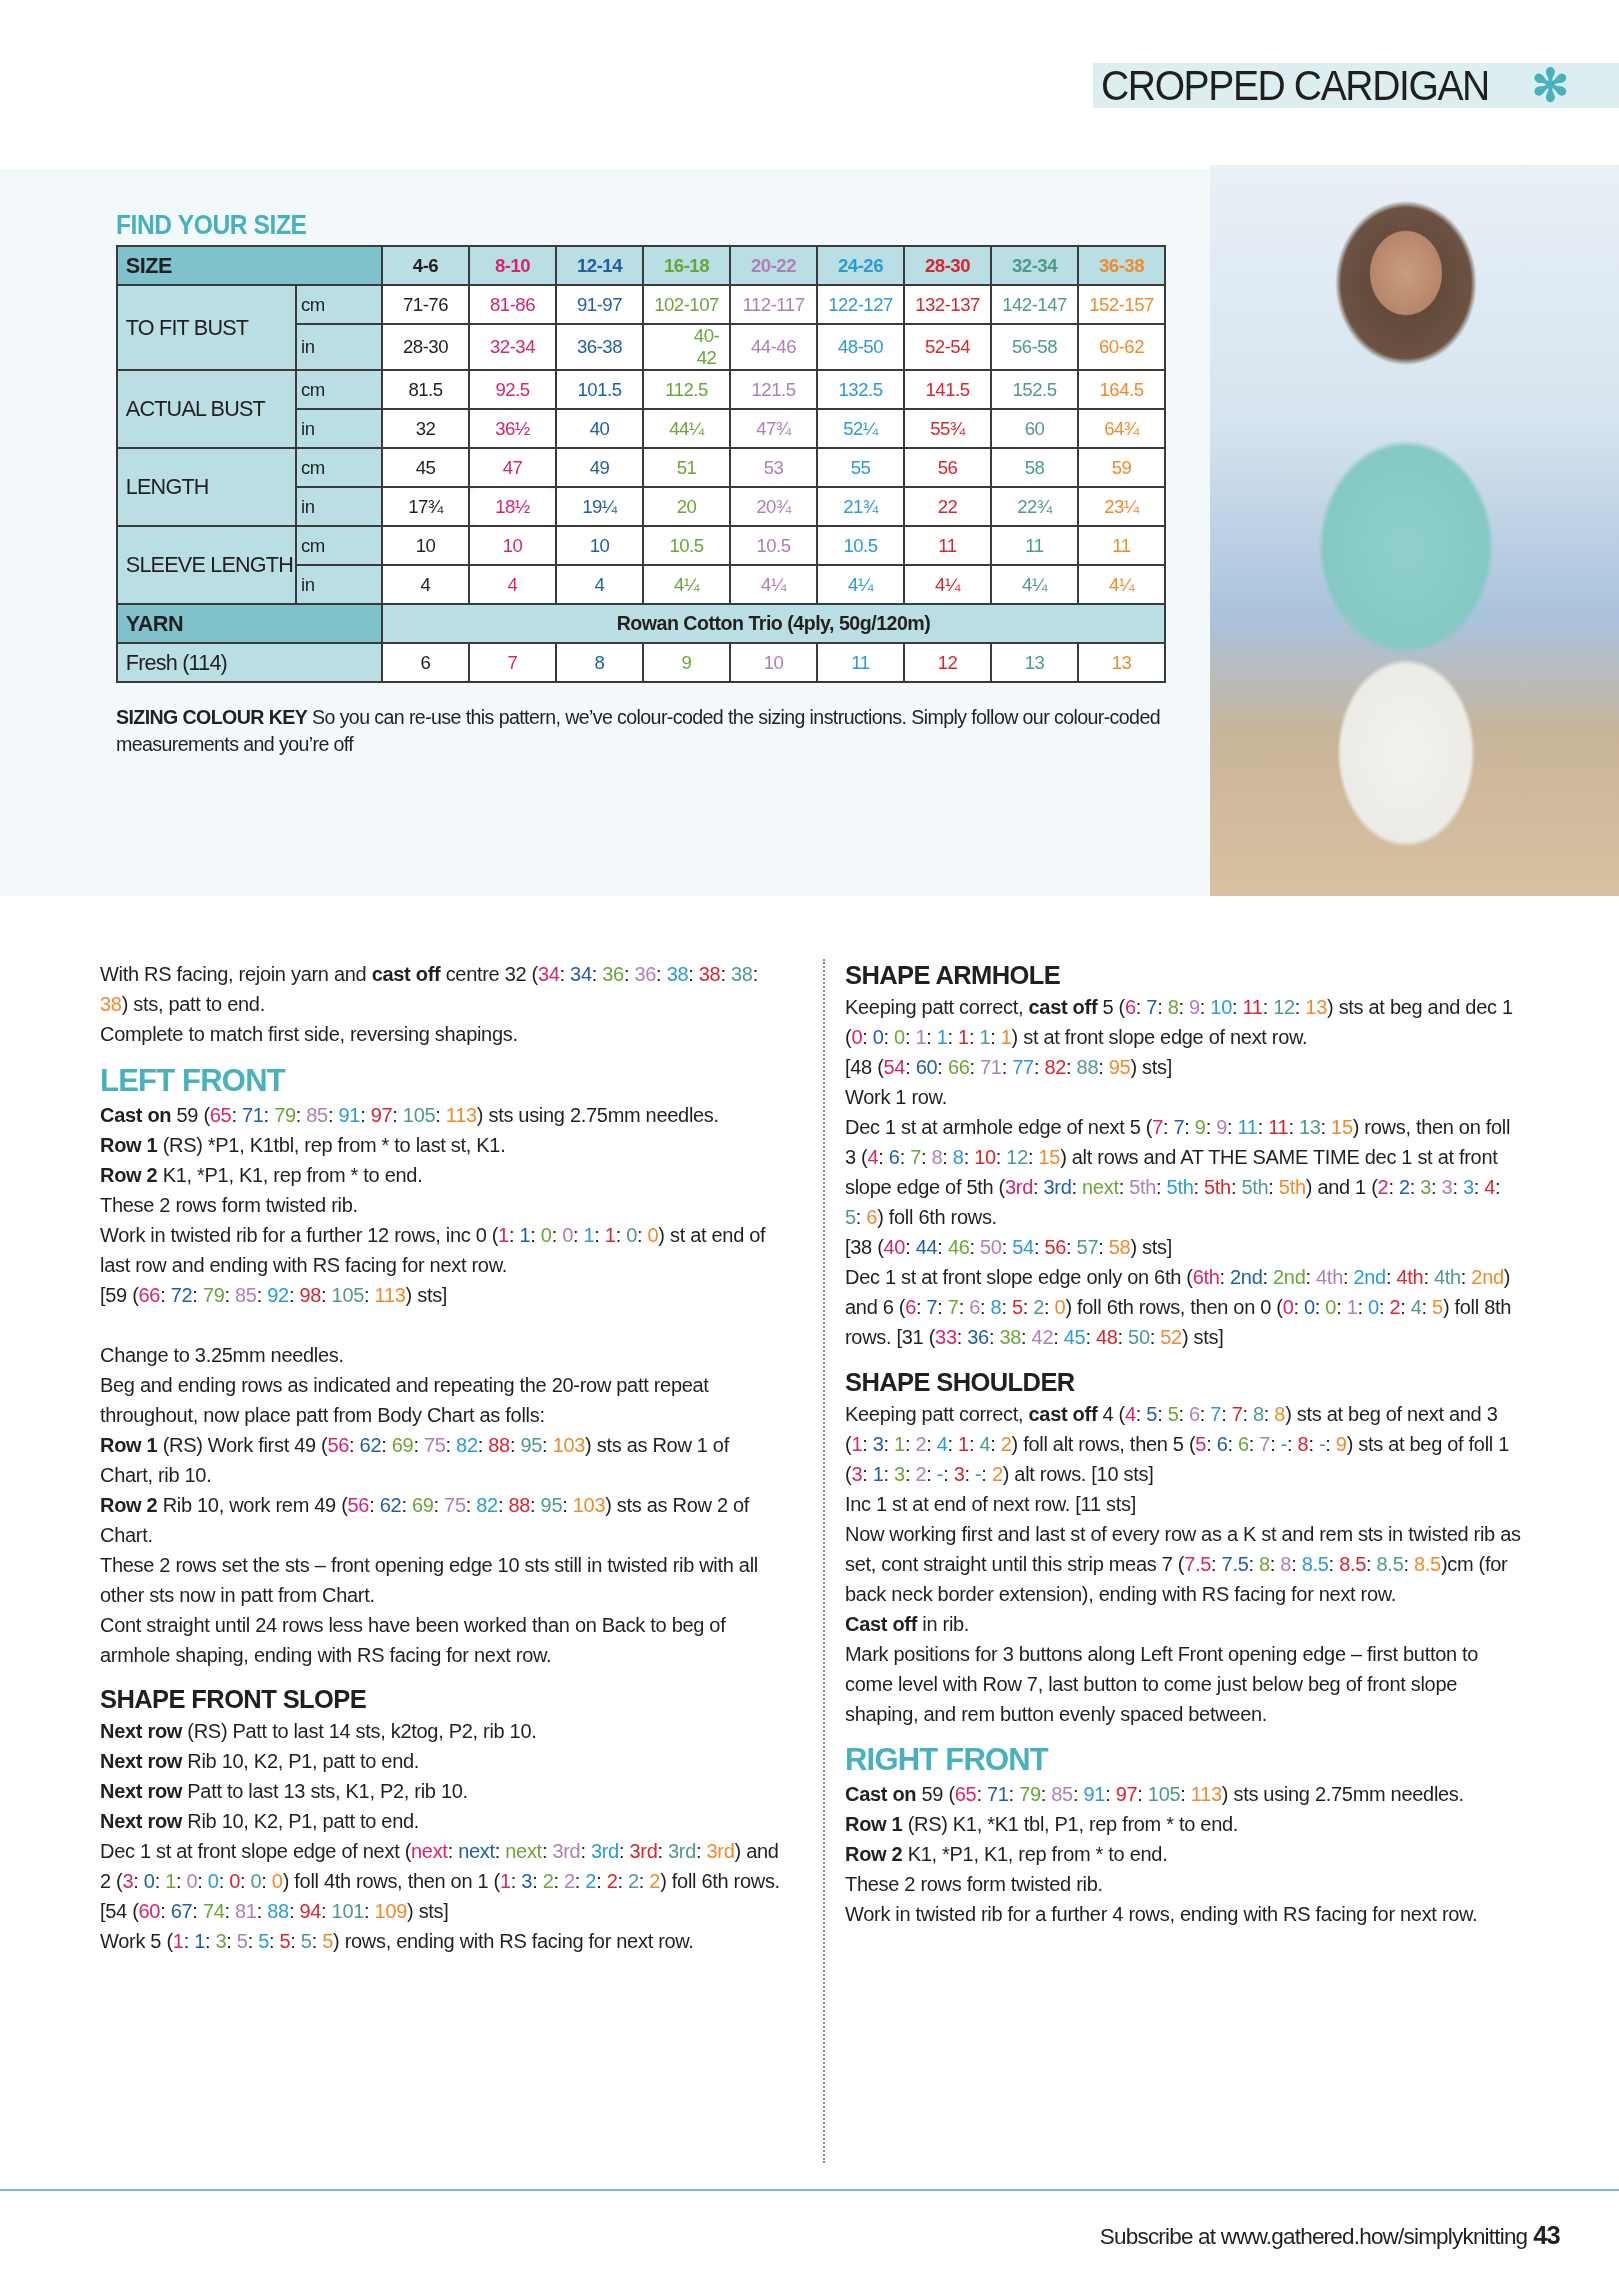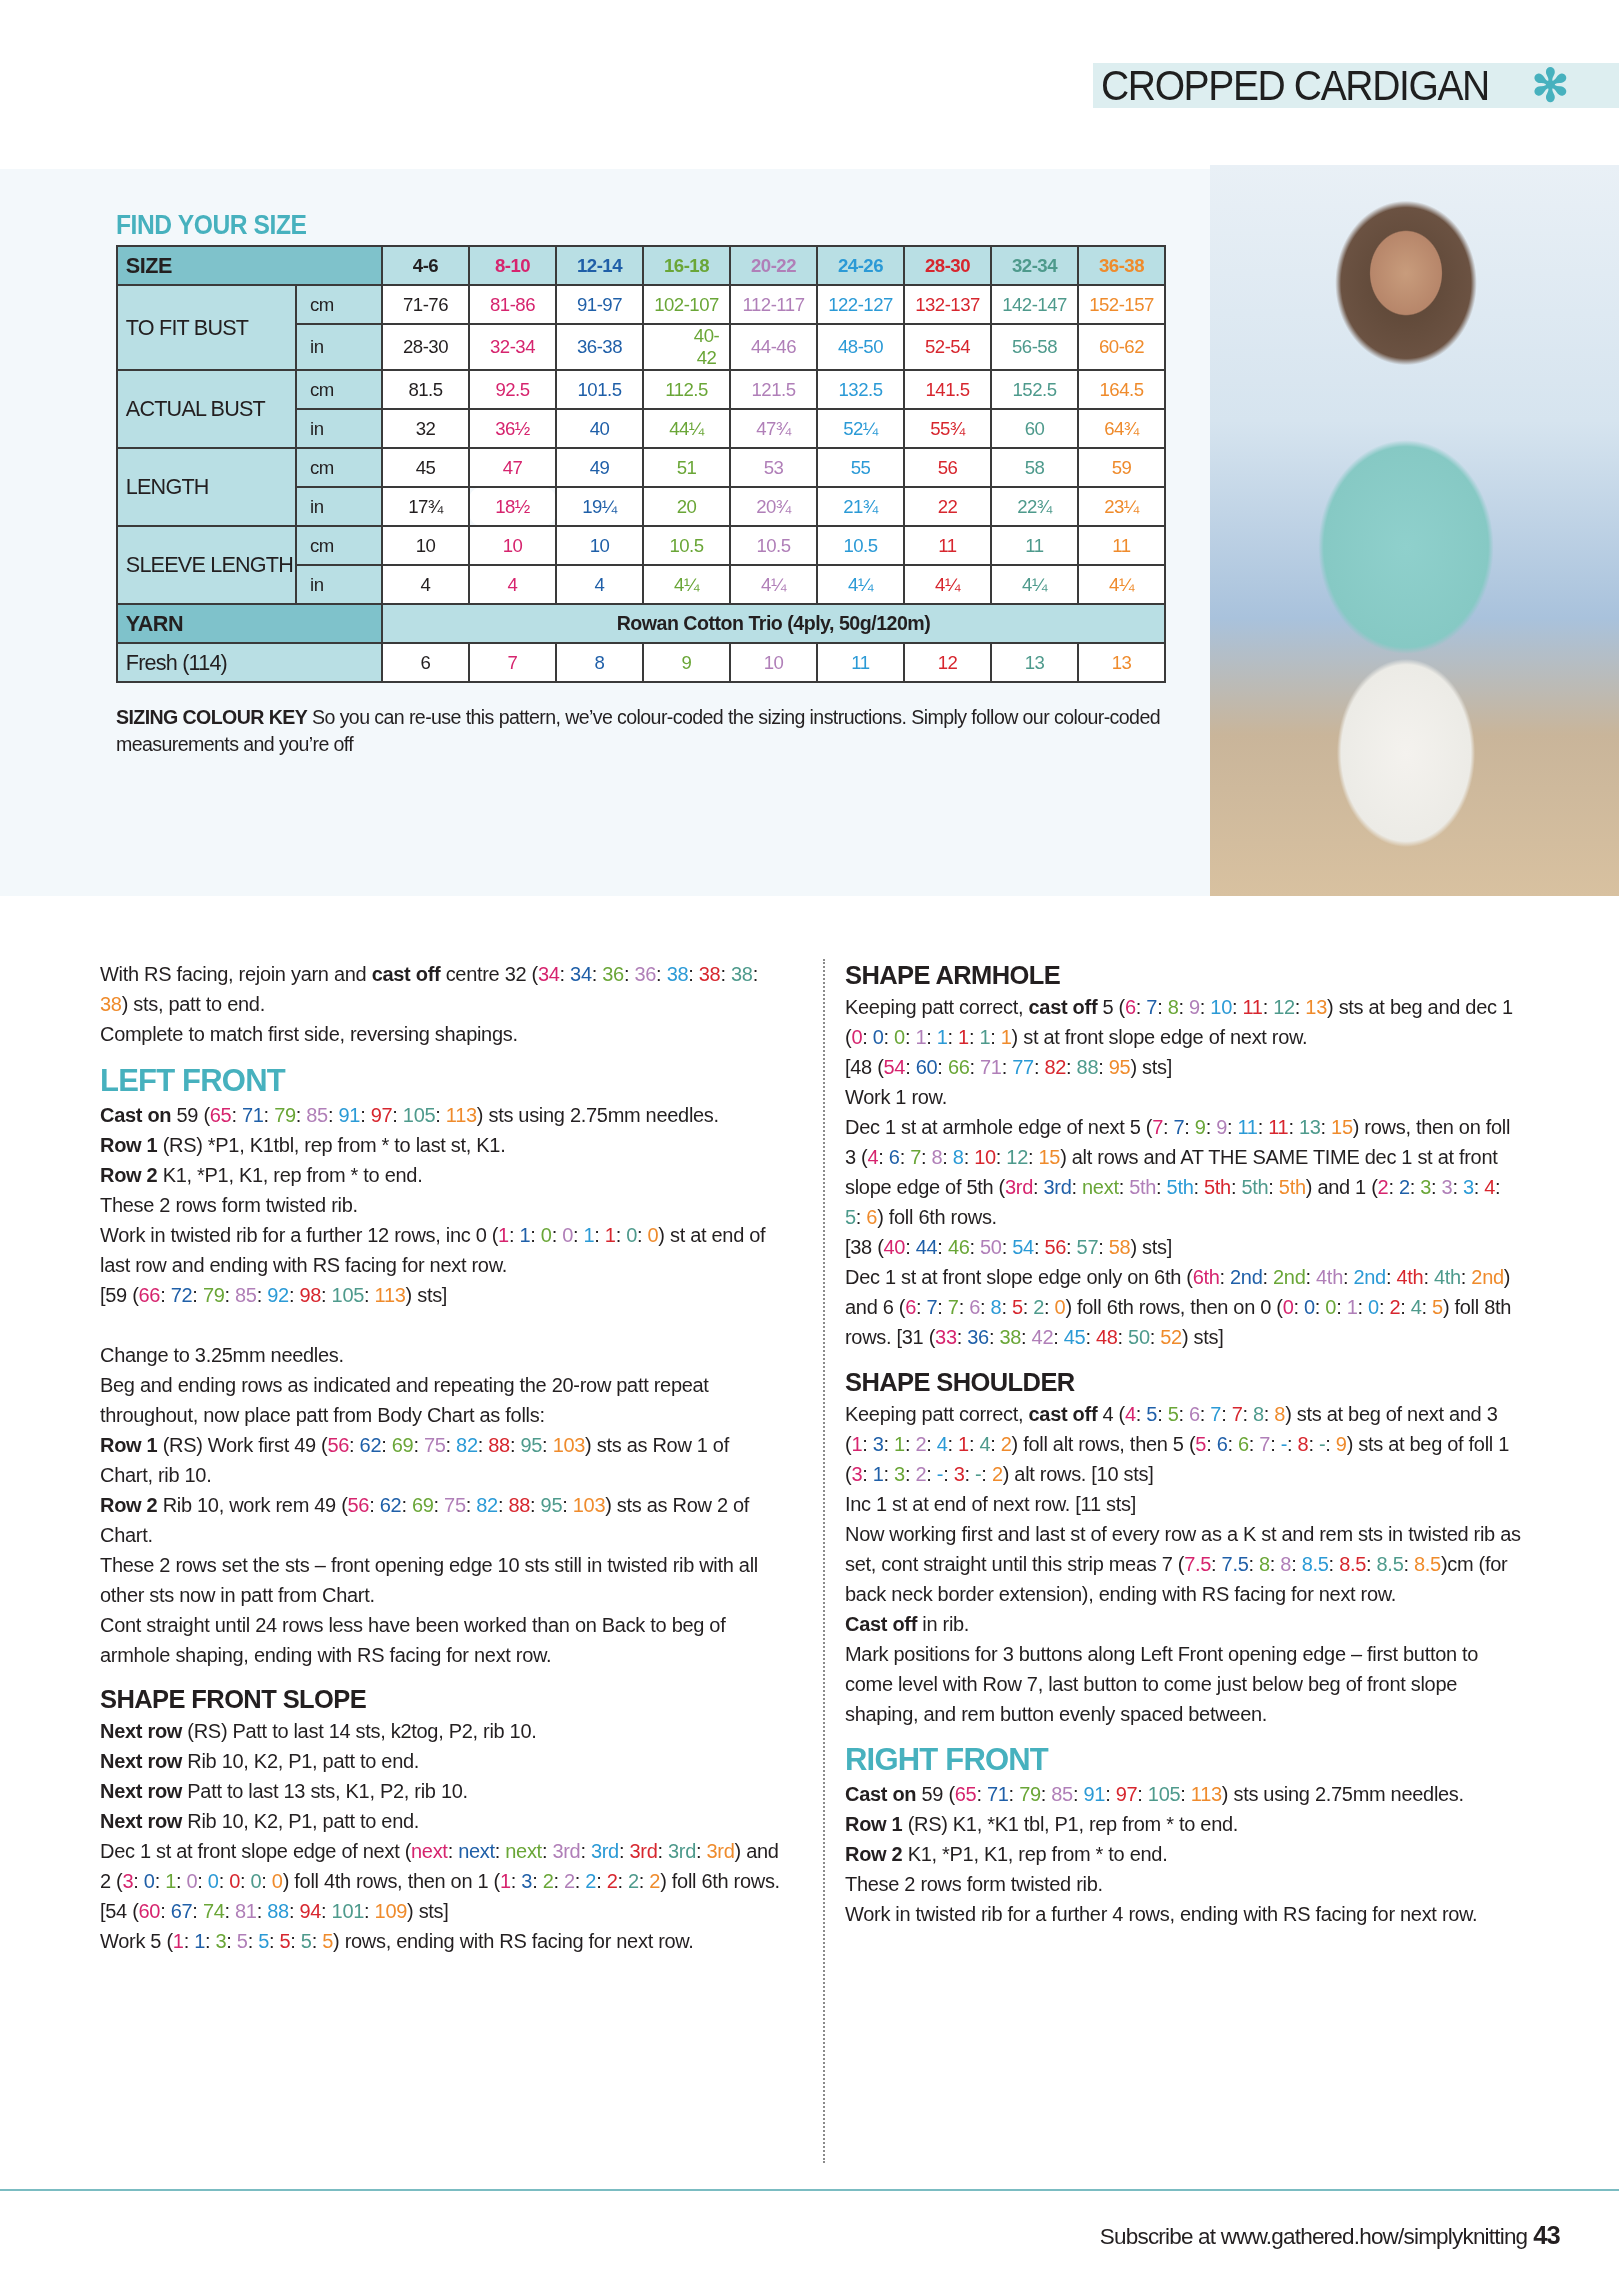--- a/index.html
+++ b/index.html
@@ -42,21 +42,21 @@
   table.size-table {
     position: absolute; left: 116px; top: 245px; width: 1050px;
     border-collapse: collapse; border: 2.9px solid #3a3a3a;
     font-family: "Liberation Sans", sans-serif;
   }
   .size-table td, .size-table th {
     border: 2px solid #3a3a3a; text-align: center; font-size: 18.6px; height: 39px; padding: 0;
     background: #ffffff; letter-spacing: -0.5px;
   }
   .size-table .lbl { background: #b9dfe4; text-align: left; padding-left: 7.8px; font-size: 21.6px; letter-spacing: -0.8px; }
-  .size-table .unit { background: #b9dfe4; text-align: left; padding-left: 13px; width: 86px; font-size: 18.6px; }
+  .size-table .unit { background: #b9dfe4; text-align: left; padding-left: 4px; width: 86px; font-size: 18.6px; }
   .size-table .hdr-lbl { background: #7fc2cb; font-weight: bold; font-size: 21.6px; text-align: left; padding-left: 7.8px; }
   .size-table .hdr { background: #b9dfe4; font-weight: bold; font-size: 18.6px; }
   .size-table .yarn-name { background: #b9dfe4; font-weight: bold; font-size: 19.6px; }
   .size-table td.val { width: 87px; }
 
   .key-text {
     position: absolute; left: 116px; top: 704px; width: 1059px; font-size: 19.6px;
     line-height: 27.4px; letter-spacing: -0.6px;
   }
   .key-text b { font-weight: bold; }

